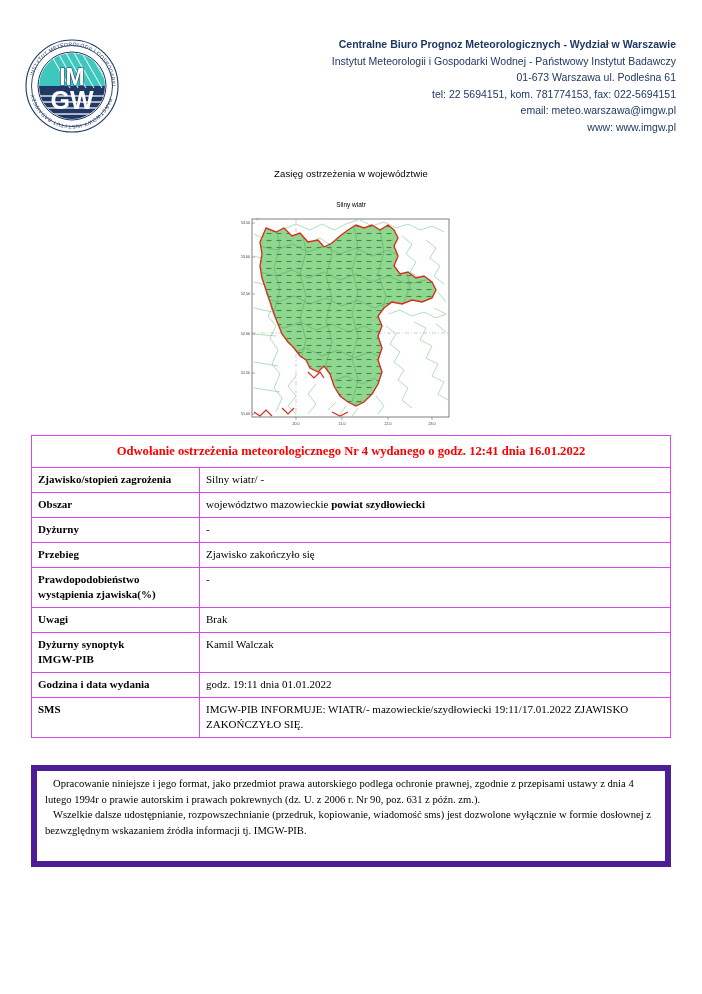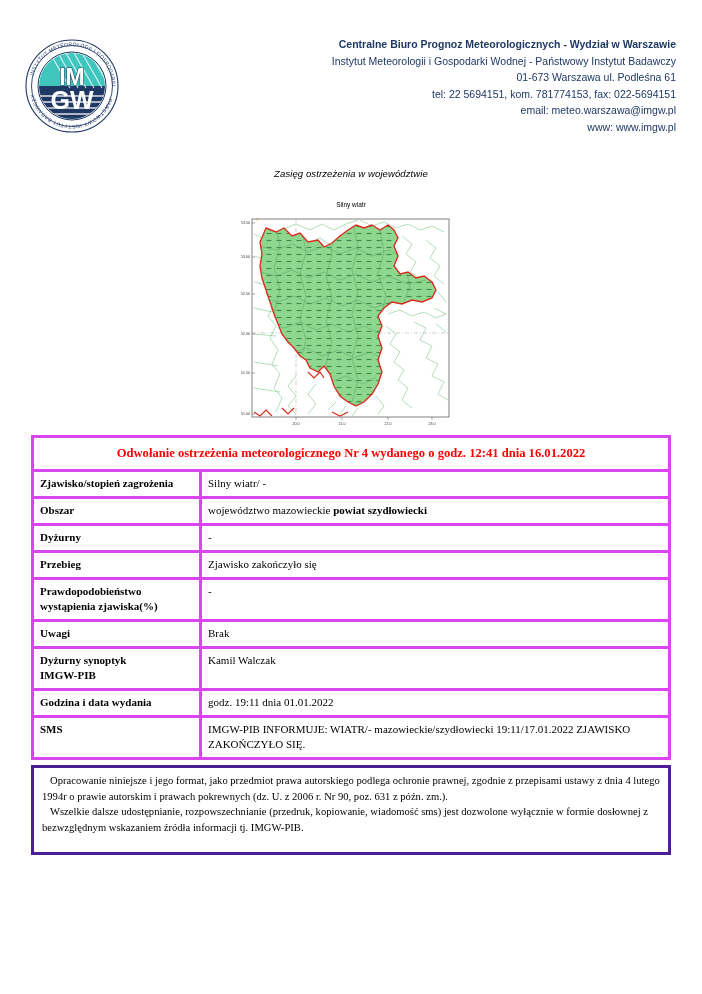--- a/index.html
+++ b/index.html
@@ -52,21 +52,20 @@
     left: 0;
     width: 702px;
   }
   .map-title {
     text-align: center;
     font-family: "Liberation Sans", sans-serif;
     font-size: 9.5px;
     color: #000;
     margin: 8px 0 0 0;
     letter-spacing: 0.1px;
-    font-style: italic;
   }
   .map-subtitle {
     text-align: center;
     font-family: "Liberation Sans", sans-serif;
     font-size: 6.5px;
     color: #000;
     margin: 22px 0 0 0;
   }
   .map-holder {
     position: relative;
@@ -81,21 +80,21 @@
     position: absolute;
     left: 31px;
     top: 435px;
     width: 640px;
     border-collapse: collapse;
     font-family: "Liberation Serif", serif;
     font-size: 11px;
     table-layout: fixed;
   }
   .doc-table td {
-    border: 3px solid #d946ef;
+    border: 1px solid #d946ef;
     padding: 4px 6px 5px 6px;
     vertical-align: top;
     line-height: 15px;
   }
   .doc-table td.lbl {
     width: 168px;
     font-weight: bold;
   }
   .title-row td {
     text-align: center;
@@ -109,22 +108,22 @@
   .tall-a { height: 36px; }
   .tall-b { height: 36px; margin-top: 27px; }
 
   
   .footer-note {
     position: absolute;
     left: 31px;
     top: 765px;
     width: 640px;
     box-sizing: border-box;
-    border: 3px solid #4c1d95;
-    padding: 5px 8px 17px 8px;
+    border: 6px solid #4c1d95;
+    padding: 5px 8px 23px 8px;
     font-family: "Liberation Serif", serif;
     font-size: 10.6px;
     line-height: 15.5px;
   }
   .footer-note p { margin: 0; text-indent: 8px; }
 </style>
 </head>
 <body>
 
 <div class="header">

